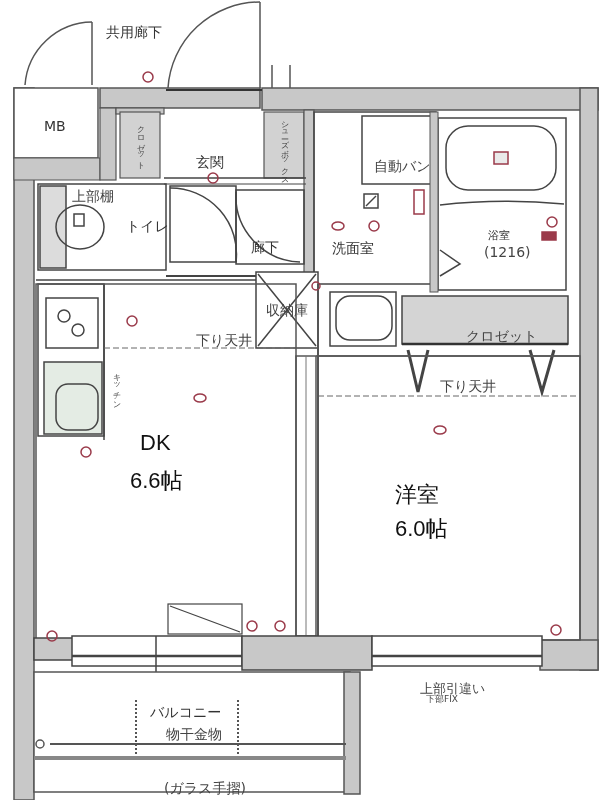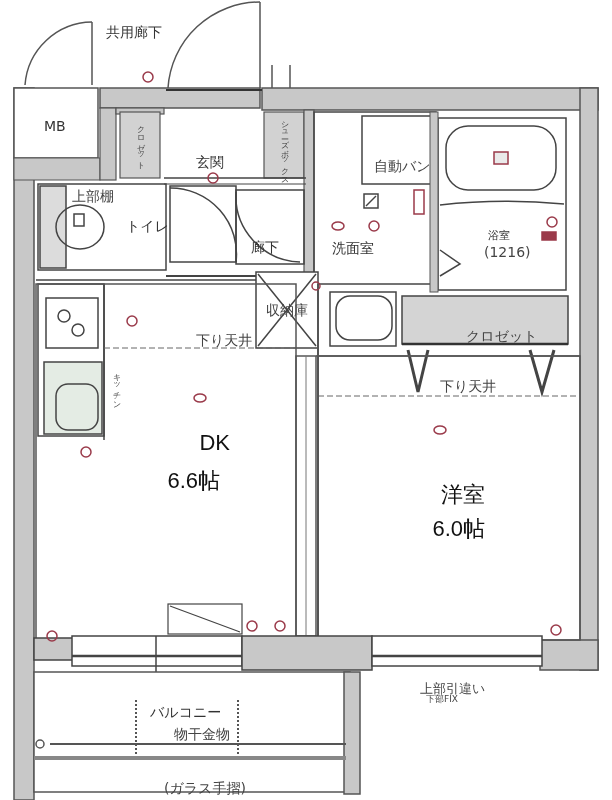--- a/index.html
+++ b/index.html
@@ -4,21 +4,21 @@
 <style>
   html, body { margin: 0; padding: 0; background: #ffffff; }
   body { width: 612px; height: 800px; position: relative; overflow: hidden;
          font-family: "DejaVu Sans", "Liberation Sans", sans-serif; color: #222; }
   #plan { position: absolute; left: 0; top: 0; width: 540px; height: 800px; }
   .lbl { position: absolute; white-space: nowrap; color: #333; }
   .small { font-size: 14px; }
   .tiny { font-size: 14px; color: #444; }
   .big { font-size: 22px; color: #111; font-family: "Liberation Sans", sans-serif; }
   .vert { writing-mode: vertical-rl; font-size: 8px; color: #444; }
-  .center { text-align: right; }
+  .center { text-align: left; }
 </style>
 </head>
 <body>
 
 <div id="plan">
   <svg width="612" height="800" viewBox="0 0 612 800">
     <defs>
       <pattern id="hatch" width="6" height="6" patternUnits="userSpaceOnUse">
         <rect width="6" height="6" fill="#d0d0d0"></rect>
       </pattern>
@@ -211,17 +211,17 @@
   <div class="lbl tiny" style="left:196px; top:332px;">下り天井</div>
   <div class="lbl tiny" style="left:440px; top:378px;">下り天井</div>
   <div class="lbl vert" style="left:110px; top:368px;">キッチン</div>
 
   <div class="lbl big center" style="left:140px; top:430px; width:90px;">DK</div>
   <div class="lbl big center" style="left:130px; top:466px; width:90px;">6.6帖</div>
   <div class="lbl big center" style="left:395px; top:480px; width:90px;">洋室</div>
   <div class="lbl big center" style="left:395px; top:514px; width:90px;">6.0帖</div>
 
   <div class="lbl small" style="left:150px; top:704px;">バルコニー</div>
-  <div class="lbl tiny" style="left:166px; top:726px;margin-left:8px;">物干金物</div>
+  <div class="lbl tiny" style="left:166px; top:726px;">物干金物</div>
   <div class="lbl tiny" style="left:164px; top:780px;">(ガラス手摺)</div>
   <div class="lbl tiny" style="left:420px; top:680px; font-size:13px;">上部引違い</div>
   <div class="lbl tiny" style="left:426px; top:693px; font-size:9px;">下部FIX</div>
 </div>
 
 </body></html>

